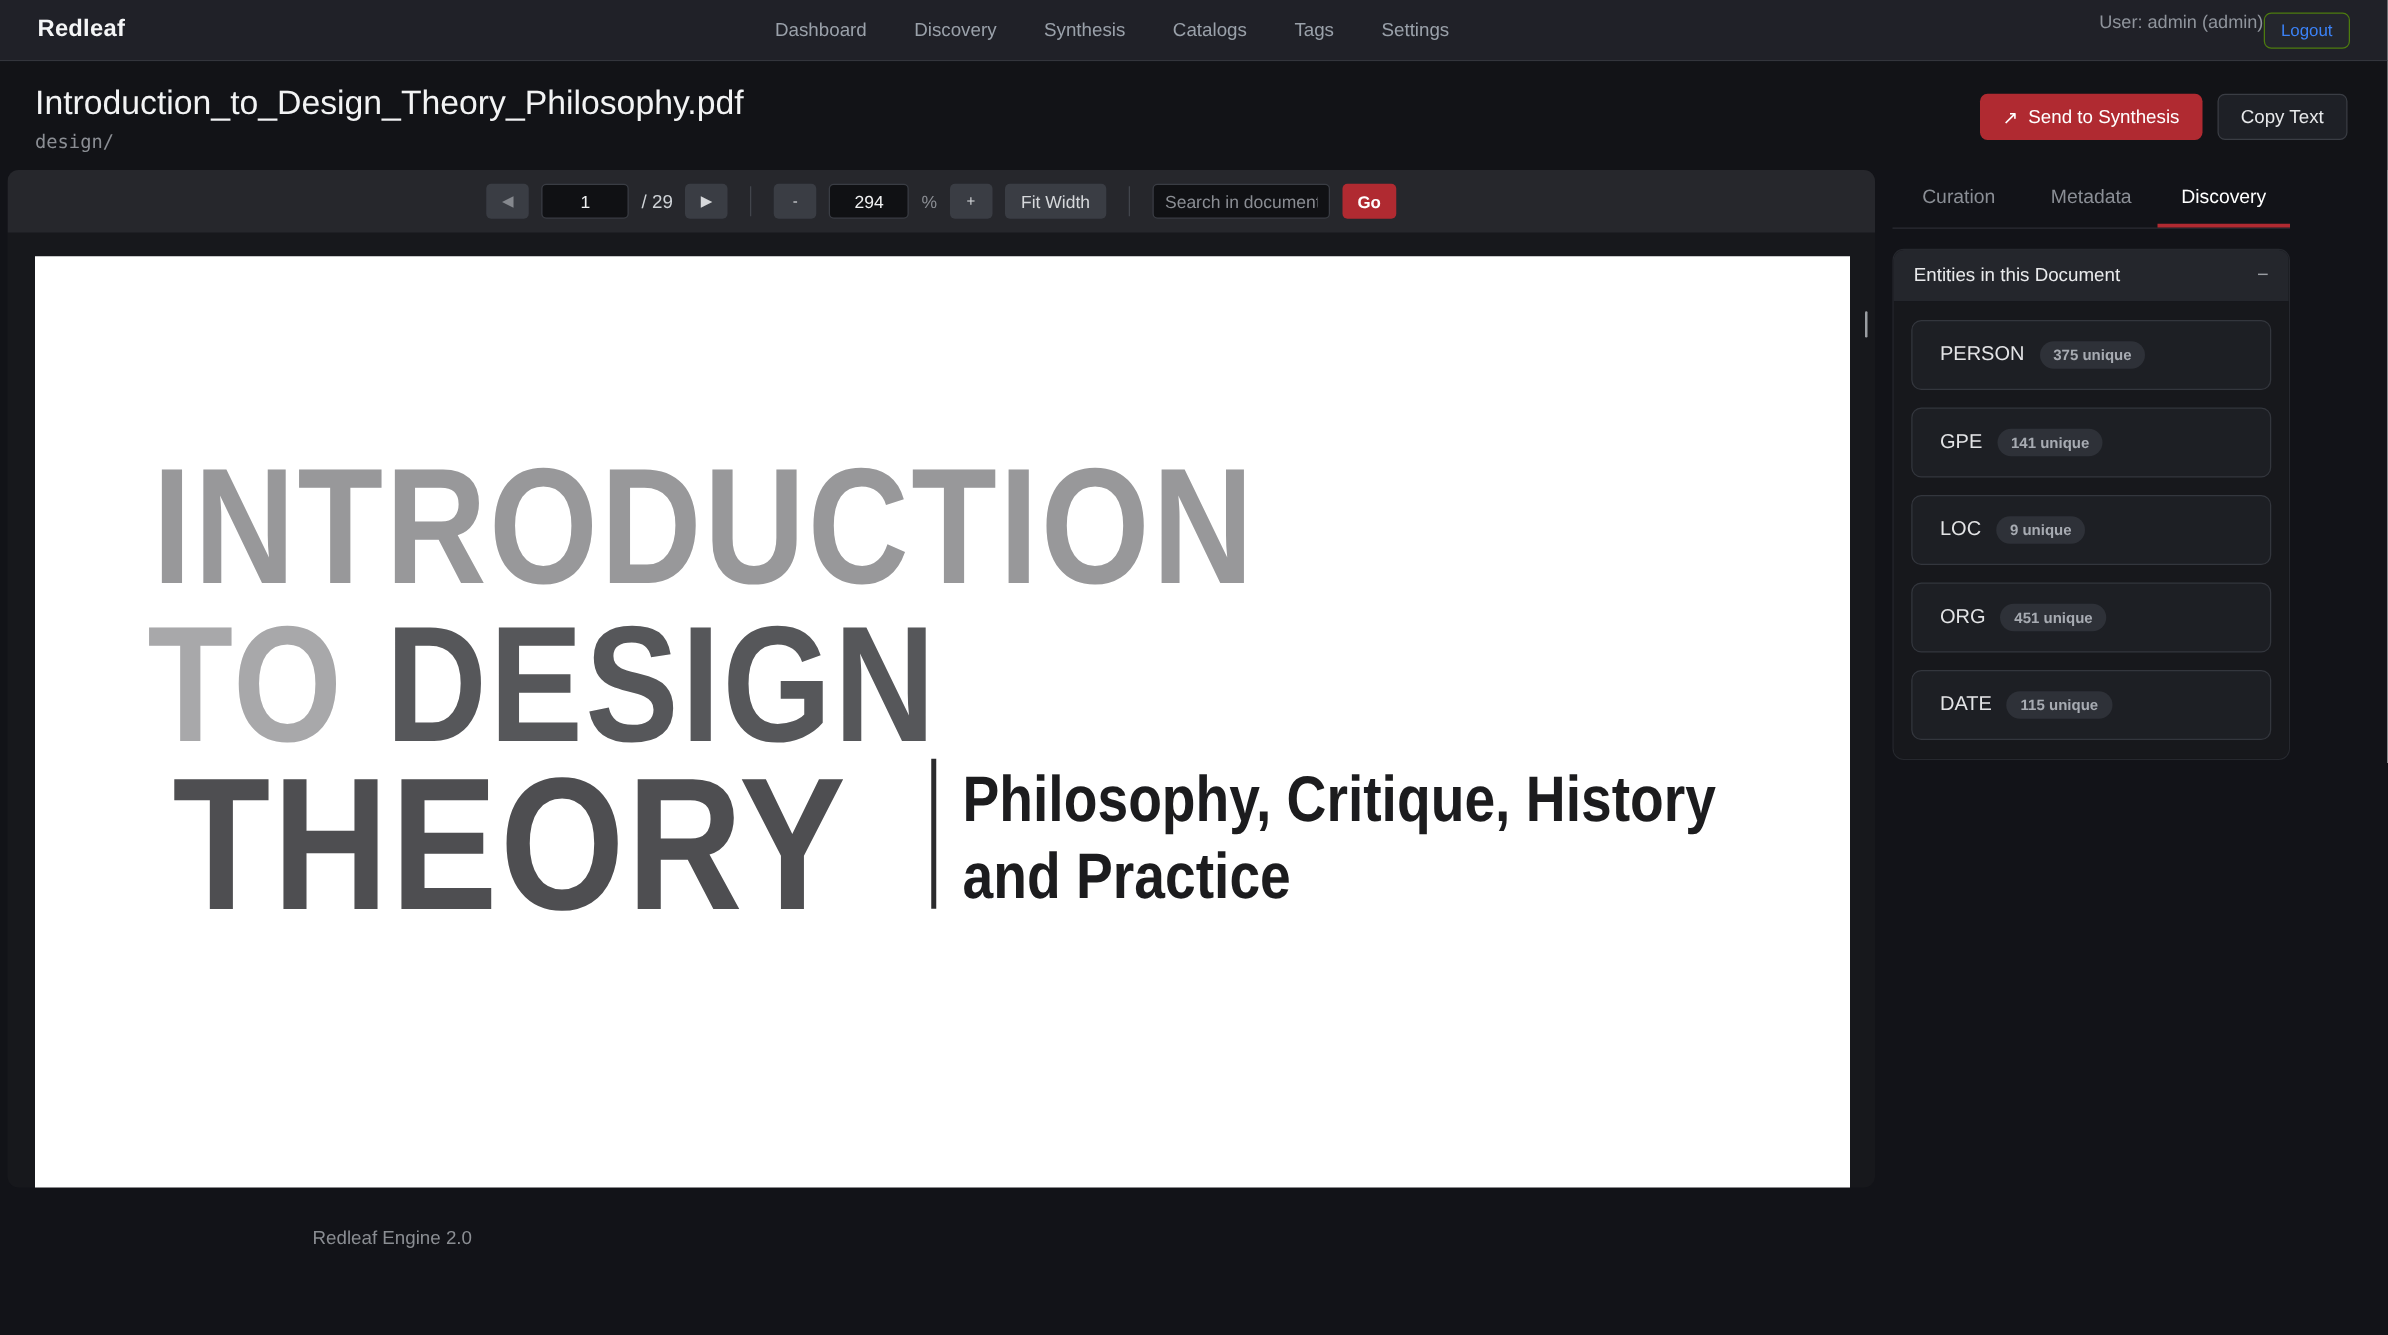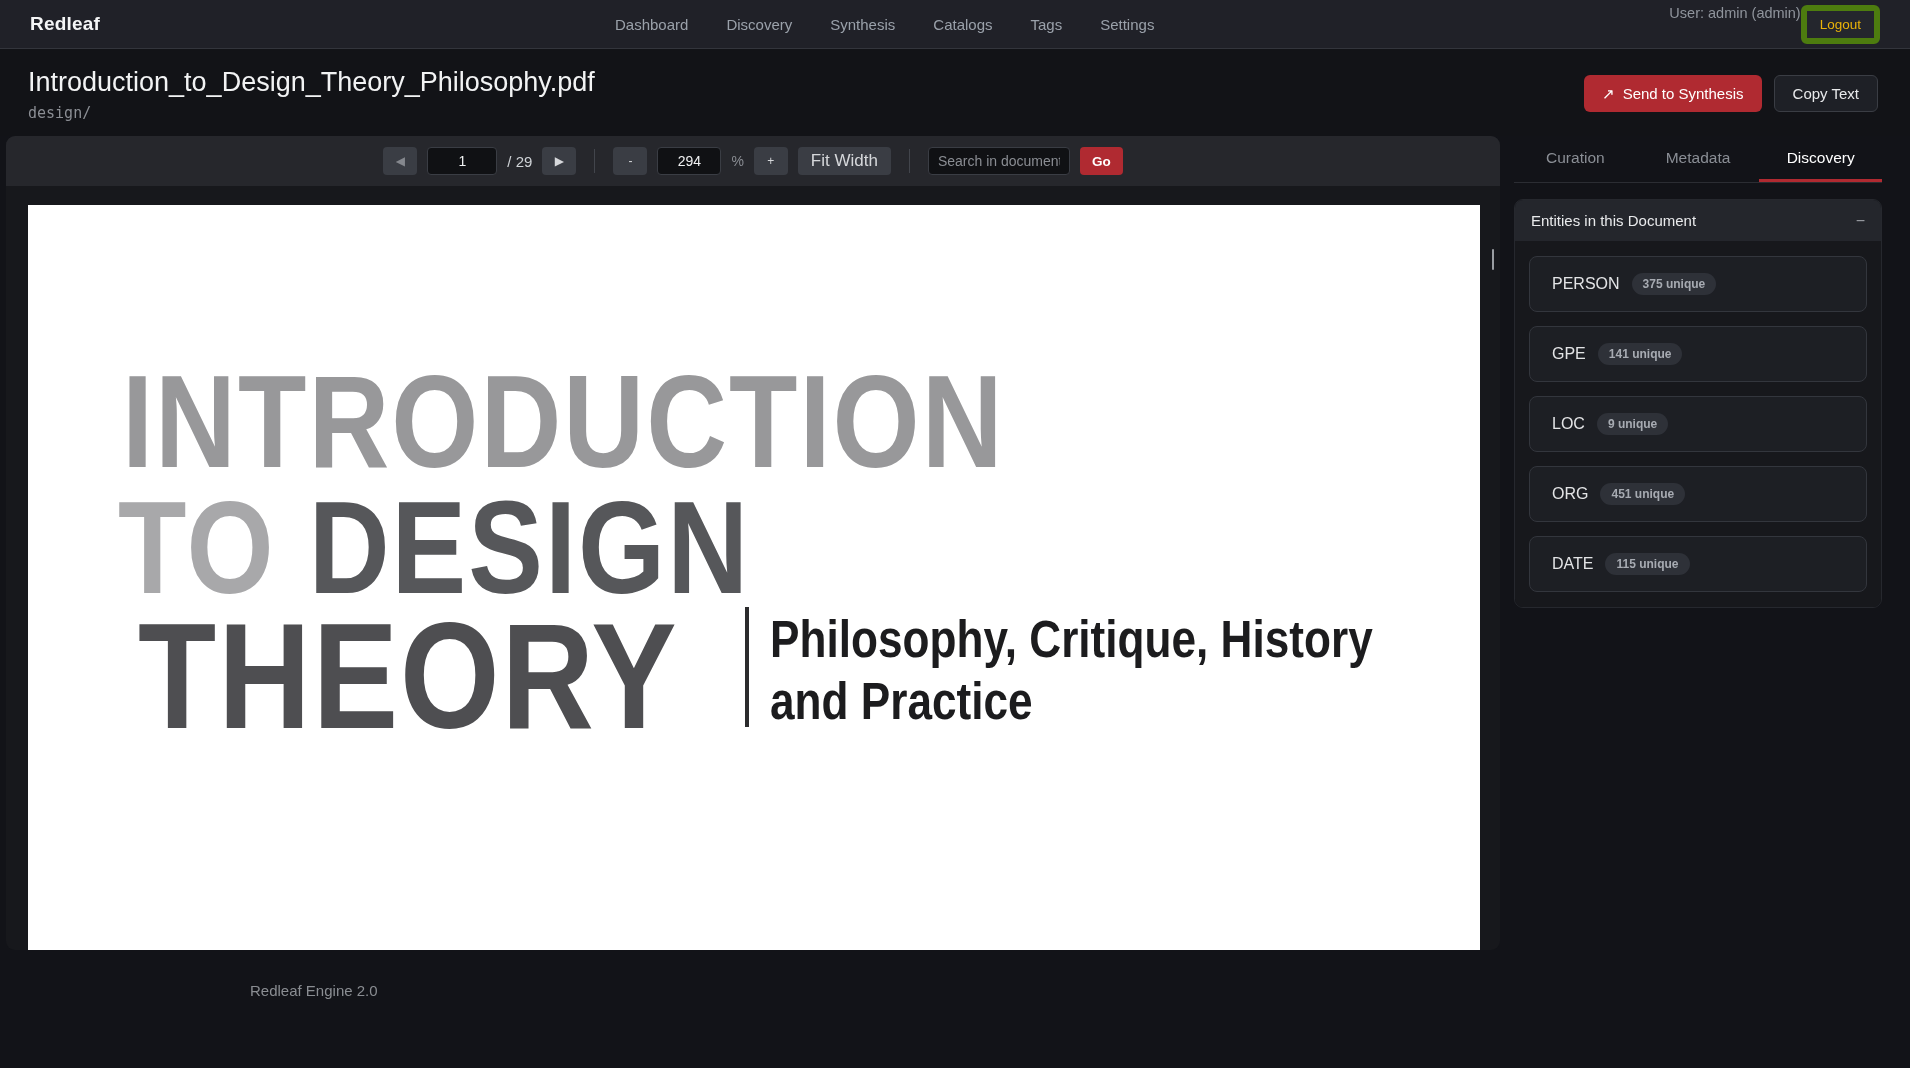--- a/index.html
+++ b/index.html
@@ -14,21 +14,21 @@
   .topnav {
     height:49px; background:#202128; border-bottom:1px solid #33353c;
     display:flex; align-items:center; padding:10px 30px;
   }
   .brand { font-size:19px; font-weight:600; color:#f4f5f6; letter-spacing:.2px; cursor:pointer; }
   .navlinks { flex:1; display:flex; justify-content:center; gap:38px; }
   .navlink { color:#9aa1aa; font-size:15px; cursor:pointer; }
   .nav-right { display:flex; align-items:flex-start; }
   .user-label { color:#8f949c; font-size:14.5px; }
   .logout-btn {
-    background:#24262d; border:6px solid #4d7c0f; color:#eab308;
+    background:#24262d; border:1px solid #4d7c0f; color:#3b82f6;
     font-size:13.5px; padding:6px 13px; border-radius:6px; cursor:pointer;
     font-family:"Liberation Sans", sans-serif;
   }
 
   
   .doc-header {
     display:flex; align-items:flex-start; justify-content:space-between;
     padding:18px 28px 14px 28px; background:#121317;
   }
   .doc-title { font-size:27px; font-weight:500; color:#f2f3f4; }
@@ -66,21 +66,21 @@
     background:#101114; border:1px solid #3a3d44; border-radius:4px; height:28px;
     color:#f0f1f2; font-size:14px; text-align:center; font-family:"Liberation Sans", sans-serif;
   }
   .page-input { width:70px; }
   .zoom-input { width:64px; }
   .tb-text { color:#cfd3d7; font-size:15px; }
   .tb-pct { color:#8a8d93; font-size:14px; }
   .tb-sep { width:1px; height:24px; background:#42454c; margin:0 8px; }
   .tb-wide-btn {
     background:#3a3d44; border:none; border-radius:4px; height:28px; padding:0 13px;
-    color:#d6d8db; font-size:17px; cursor:pointer; font-family:"Liberation Sans", sans-serif;
+    color:#d6d8db; font-size:14px; cursor:pointer; font-family:"Liberation Sans", sans-serif;
   }
   .search-input {
     background:#101114; border:1px solid #3a3d44; border-radius:4px; height:28px; width:142px;
     color:#eceded; font-size:14px; padding:0 9px; font-family:"Liberation Sans", sans-serif;
   }
   .search-input::placeholder { color:#8a8d93; }
   .go-btn {
     background:#b02a31; border:none; border-radius:4px; height:28px; padding:0 12px;
     color:#fff; font-size:13.5px; font-weight:bold; cursor:pointer; font-family:"Liberation Sans", sans-serif;
   }
@@ -109,21 +109,21 @@
     position:absolute; left:652px; top:286px; color:#1c1c1e; font-weight:bold;
     font-size:46px; line-height:1.2; transform:scale(0.96,1.12); transform-origin:left top;
     white-space:nowrap; letter-spacing:0px;
   }
   .page-bottom-strip {
     position:absolute; left:190px; bottom:0; width:972px; height:7px; opacity:.75;
     background:linear-gradient(90deg,#d8a272 0%, #dcb184 18%, #b9b89c 30%, #c6c4a8 42%, #d6cf9e 58%, #cfc896 72%, #e4ddb0 85%, #efe9c8 100%);
   }
 
   
-  .sidebar { width:368px; margin-left:14px; }
+  .sidebar { width:318px; margin-left:14px; }
   .side-tabs { display:flex; border-bottom:1px solid #2b2d33; height:47px; }
   .side-tab {
     flex:1; display:flex; align-items:center; justify-content:center;
     color:#8a8e95; font-size:15.5px; cursor:pointer; border-bottom:3px solid transparent;
   }
   .side-tab.active { color:#ffffff; border-bottom-color:#b02a31; }
 
   .entities-panel { margin-top:16px; border-radius:9px; overflow:hidden; border:1px solid #26282e; }
   .entities-header {
     background:#24262c; height:41px; display:flex; align-items:center; justify-content:space-between;

